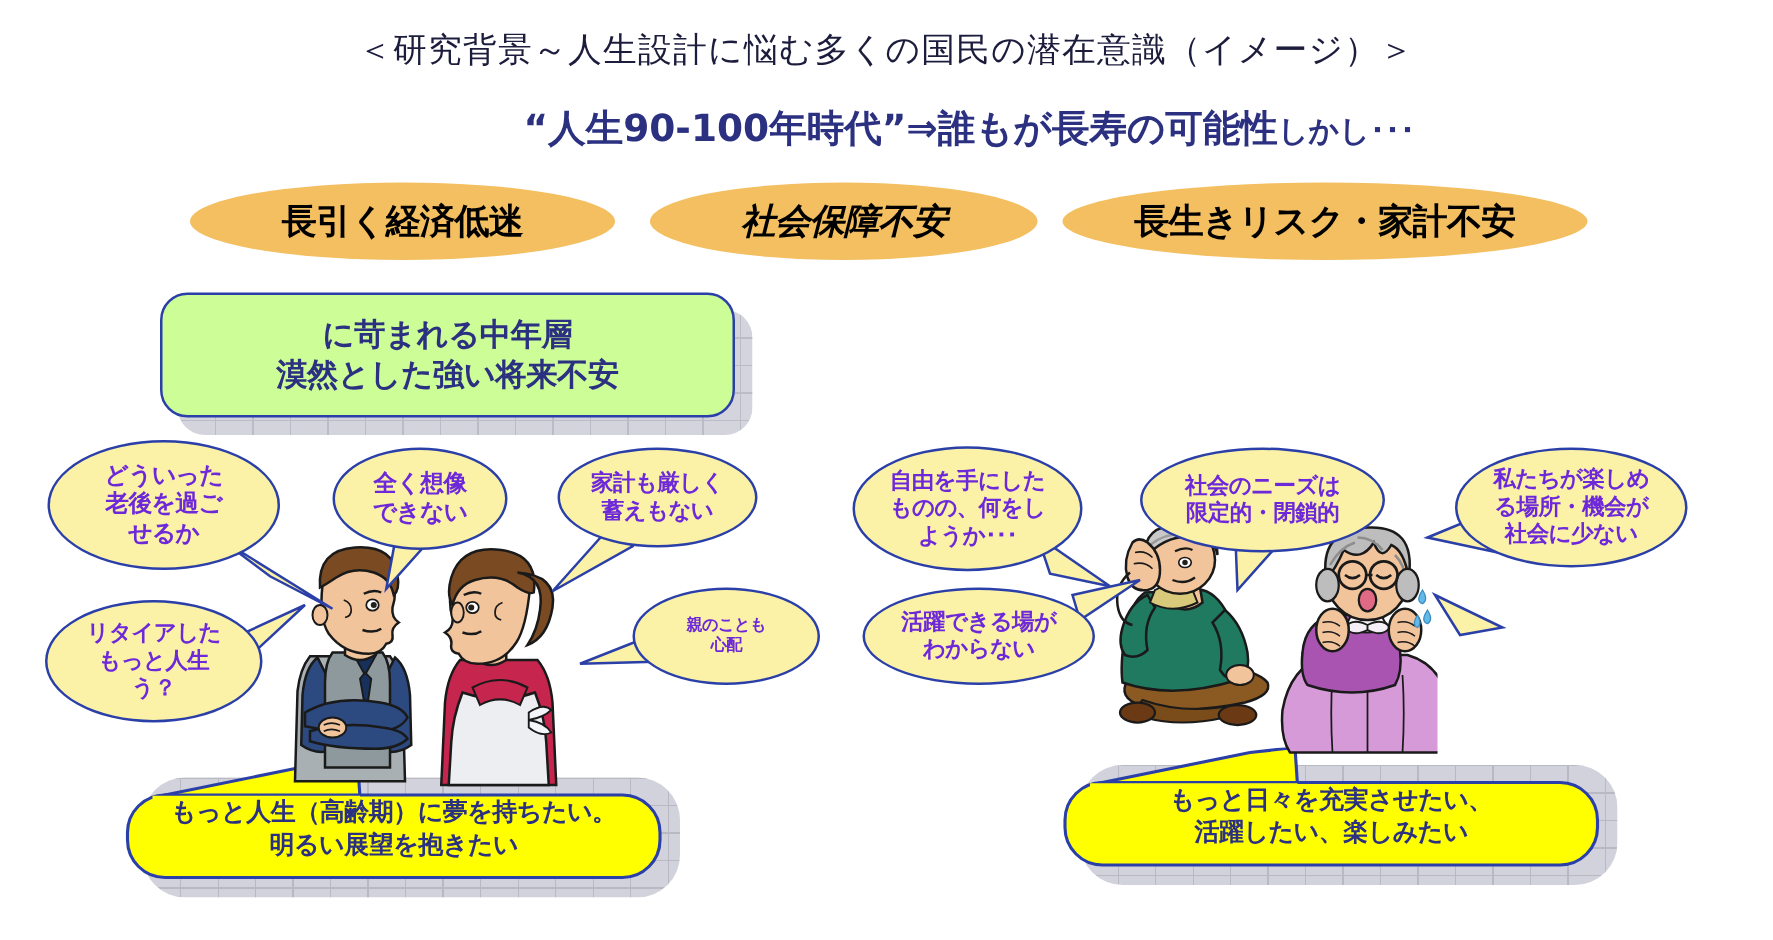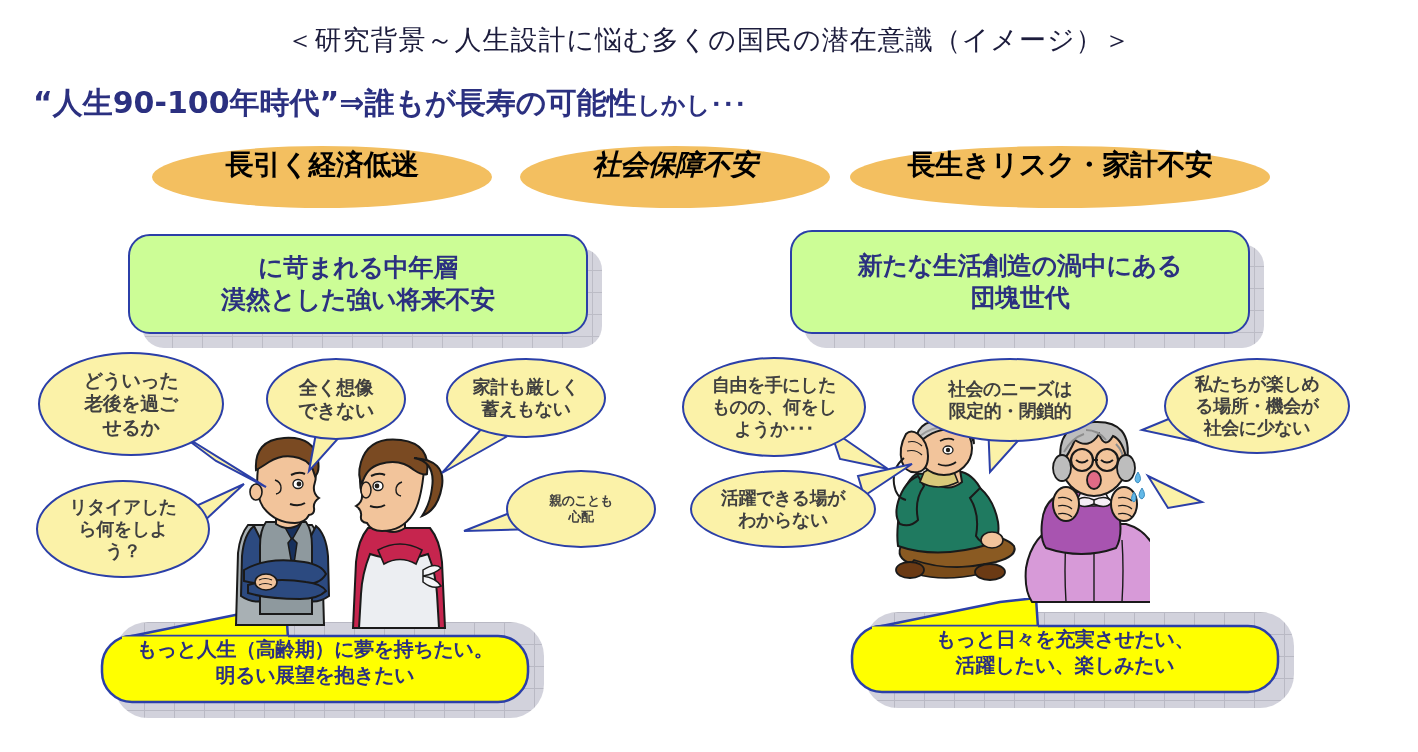--- a/index.html
+++ b/index.html
@@ -18,35 +18,34 @@
     left: 0; top: 22px; width: 1418px;
     text-align: center;
     font-family: "DejaVu Serif", "Liberation Serif", serif;
     font-size: 27px;
     color: #1c1c3c;
     letter-spacing: 1px;
     white-space: nowrap;
   }
   .subtitle {
     left: 0; top: 83px; width: 1132px;
-    text-align: left;
+    text-align: right;
     font-size: 30px;
     font-weight: bold;
     color: #2b3080;
     letter-spacing: 0px;
     white-space: nowrap;
-    margin-left: 33px;
   }
   .subtitle .tail { font-size: 24px; font-weight: bold; }
 
   
   .ellipse {
     background: #f3bf60;
     border-radius: 50%;
-    display: flex; justify-content: center;
+    display: flex; align-items: center; justify-content: center;
     color: #000;
     font-weight: bold;
     letter-spacing: -0.5px;
     white-space: nowrap;
   }
 
   
   .greenbox-wrap { }
   .greenbox-shadow {
     position: absolute;
@@ -74,21 +73,21 @@
     letter-spacing: -0.3px;
   }
 
   
   .bubble {
     background: #fbf2a8;
     border: 2px solid #2b3fa8;
     border-radius: 50%;
     display: flex; align-items: center; justify-content: center;
     text-align: center;
-    color: #404040;
+    color: #6d28d9;
     font-weight: bold;
     line-height: 1.22;
     letter-spacing: -0.5px;
     z-index: 6;
   }
   .bubble .txt { padding: 0 6px; }
   .tail-svg { position: absolute; z-index: 5; overflow: visible; }
 
   
   .callout-shadow {
@@ -135,29 +134,20 @@
   <div class="abs greenbox-wrap" style="left:128px; top:234px; width:460px; height:100px;">
     <div class="greenbox-shadow"></div>
     <div class="greenbox">
       <div>
         <div>に苛まれる中年層</div>
         <div>漠然とした強い将来不安</div>
       </div>
     </div>
   </div>
 
-  <div class="abs greenbox-wrap" style="left:790px; top:230px; width:460px; height:104px;">
-    <div class="greenbox-shadow"></div>
-    <div class="greenbox">
-      <div>
-        <div>新たな生活創造の渦中にある</div>
-        <div>団塊世代</div>
-      </div>
-    </div>
-  </div>
 
   <svg class="abs figure" style="left:218px; top:430px;" width="250" height="200" viewBox="0 0 250 200">
 
     <g>
       <path d="M30 95 q-8 10 -10 28 l-2 72 h88 l-2-72 q-2-18 -10-28 z" fill="#a8b0b4" stroke="#1a1a1a" stroke-width="2"></path>
       <path d="M36 96 q-10 8 -12 30 l-1 40 q14 10 30 2 l4-30 z" fill="#2c4a80" stroke="#1a1a1a" stroke-width="2"></path>
       <path d="M98 96 q10 8 12 30 l1 40 q-14 10 -30 2 l-4-30 z" fill="#2c4a80" stroke="#1a1a1a" stroke-width="2"></path>
       <path d="M48 92 q-6 8 -6 24 l0 68 h52 l0-68 q0-16 -6-24 z" fill="#8e999e" stroke="#1a1a1a" stroke-width="2"></path>
       <path d="M64 92 l10 18 l10-18 z" fill="#17305c" stroke="#1a1a1a" stroke-width="1.5"></path>
       <path d="M74 108 l5 5 l-4 28 l-5-28 z" fill="#17305c" stroke="#1a1a1a" stroke-width="1.5"></path>
@@ -286,21 +276,21 @@
       <div>蓄えもない</div>
     </div>
   </div>
 
   <svg class="abs tail-svg" style="left:168px; top:480px;" width="100" height="60">
     <path d="M2 38 L76 4 L20 56 Z" fill="#fbf2a8" stroke="#2b3fa8" stroke-width="2"></path>
   </svg>
   <div class="abs bubble" style="left:36px; top:480px; width:174px; height:98px; font-size:18px;">
     <div class="txt">
       <div>リタイアした</div>
-      <div>ら何をしよ</div>
+      <div>もっと人生</div>
       <div>う？</div>
     </div>
   </div>
 
   <svg class="abs tail-svg" style="left:462px; top:495px;" width="90" height="60">
     <path d="M78 6 L2 36 L76 34 Z" fill="#fbf2a8" stroke="#2b3fa8" stroke-width="2"></path>
   </svg>
   <div class="abs bubble" style="left:506px; top:470px; width:150px; height:78px; font-size:13px;">
     <div class="txt">
       <div>親のことも</div>

